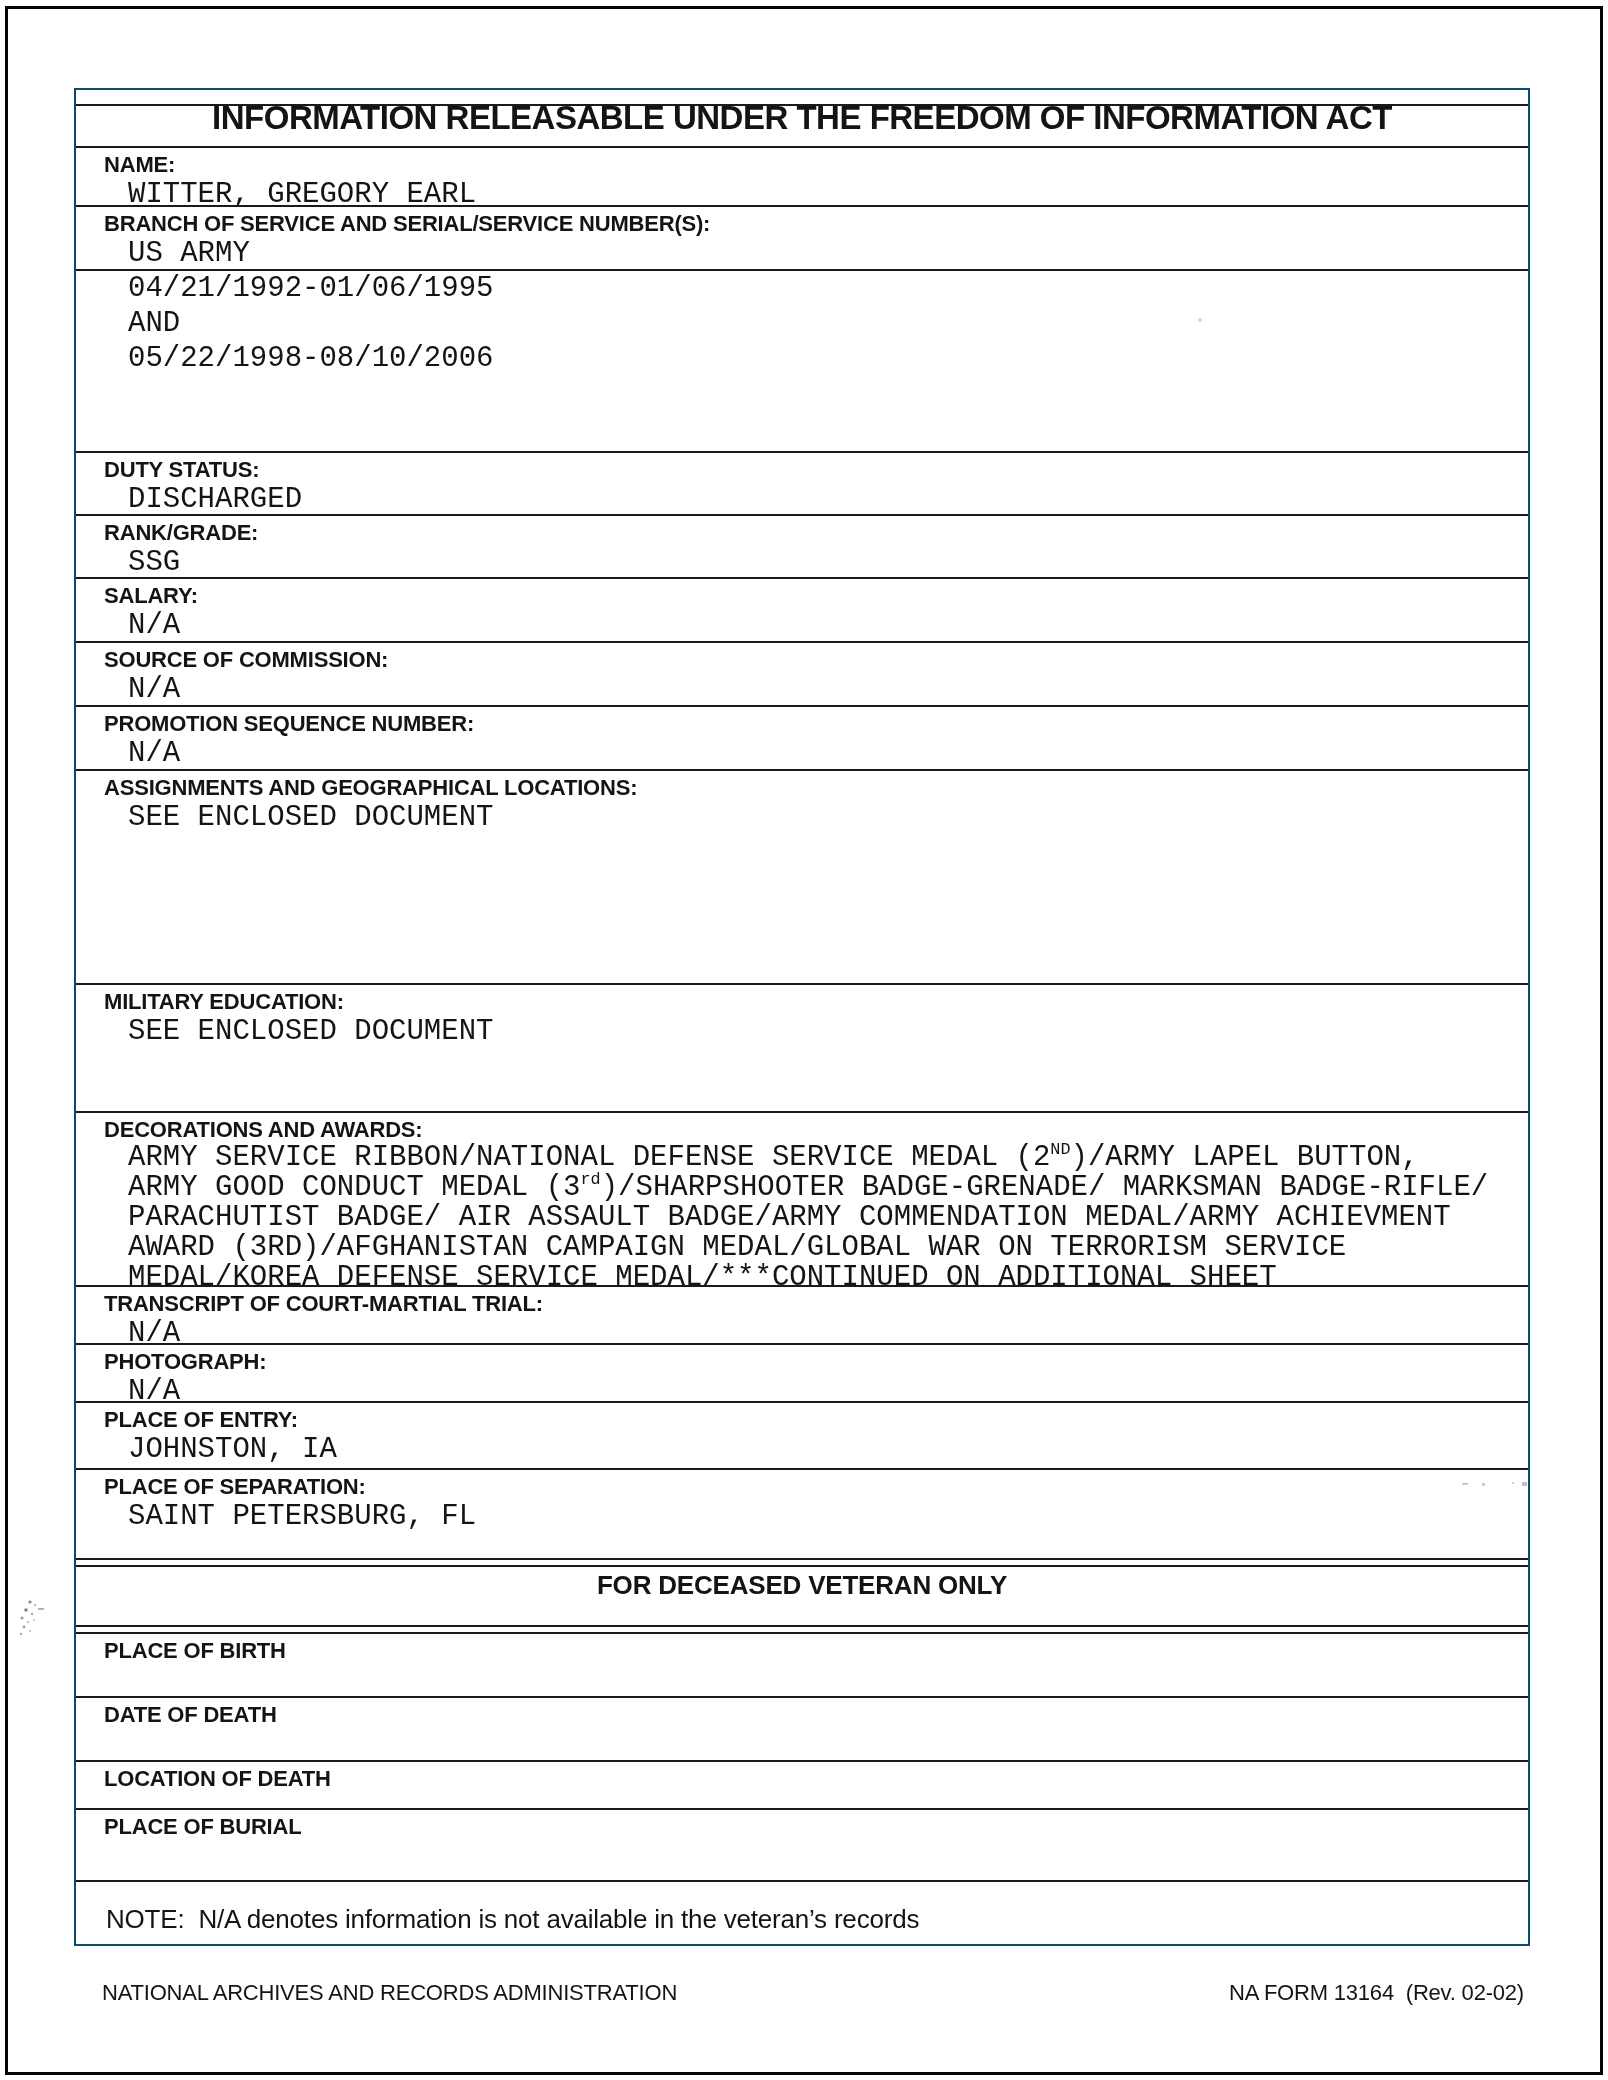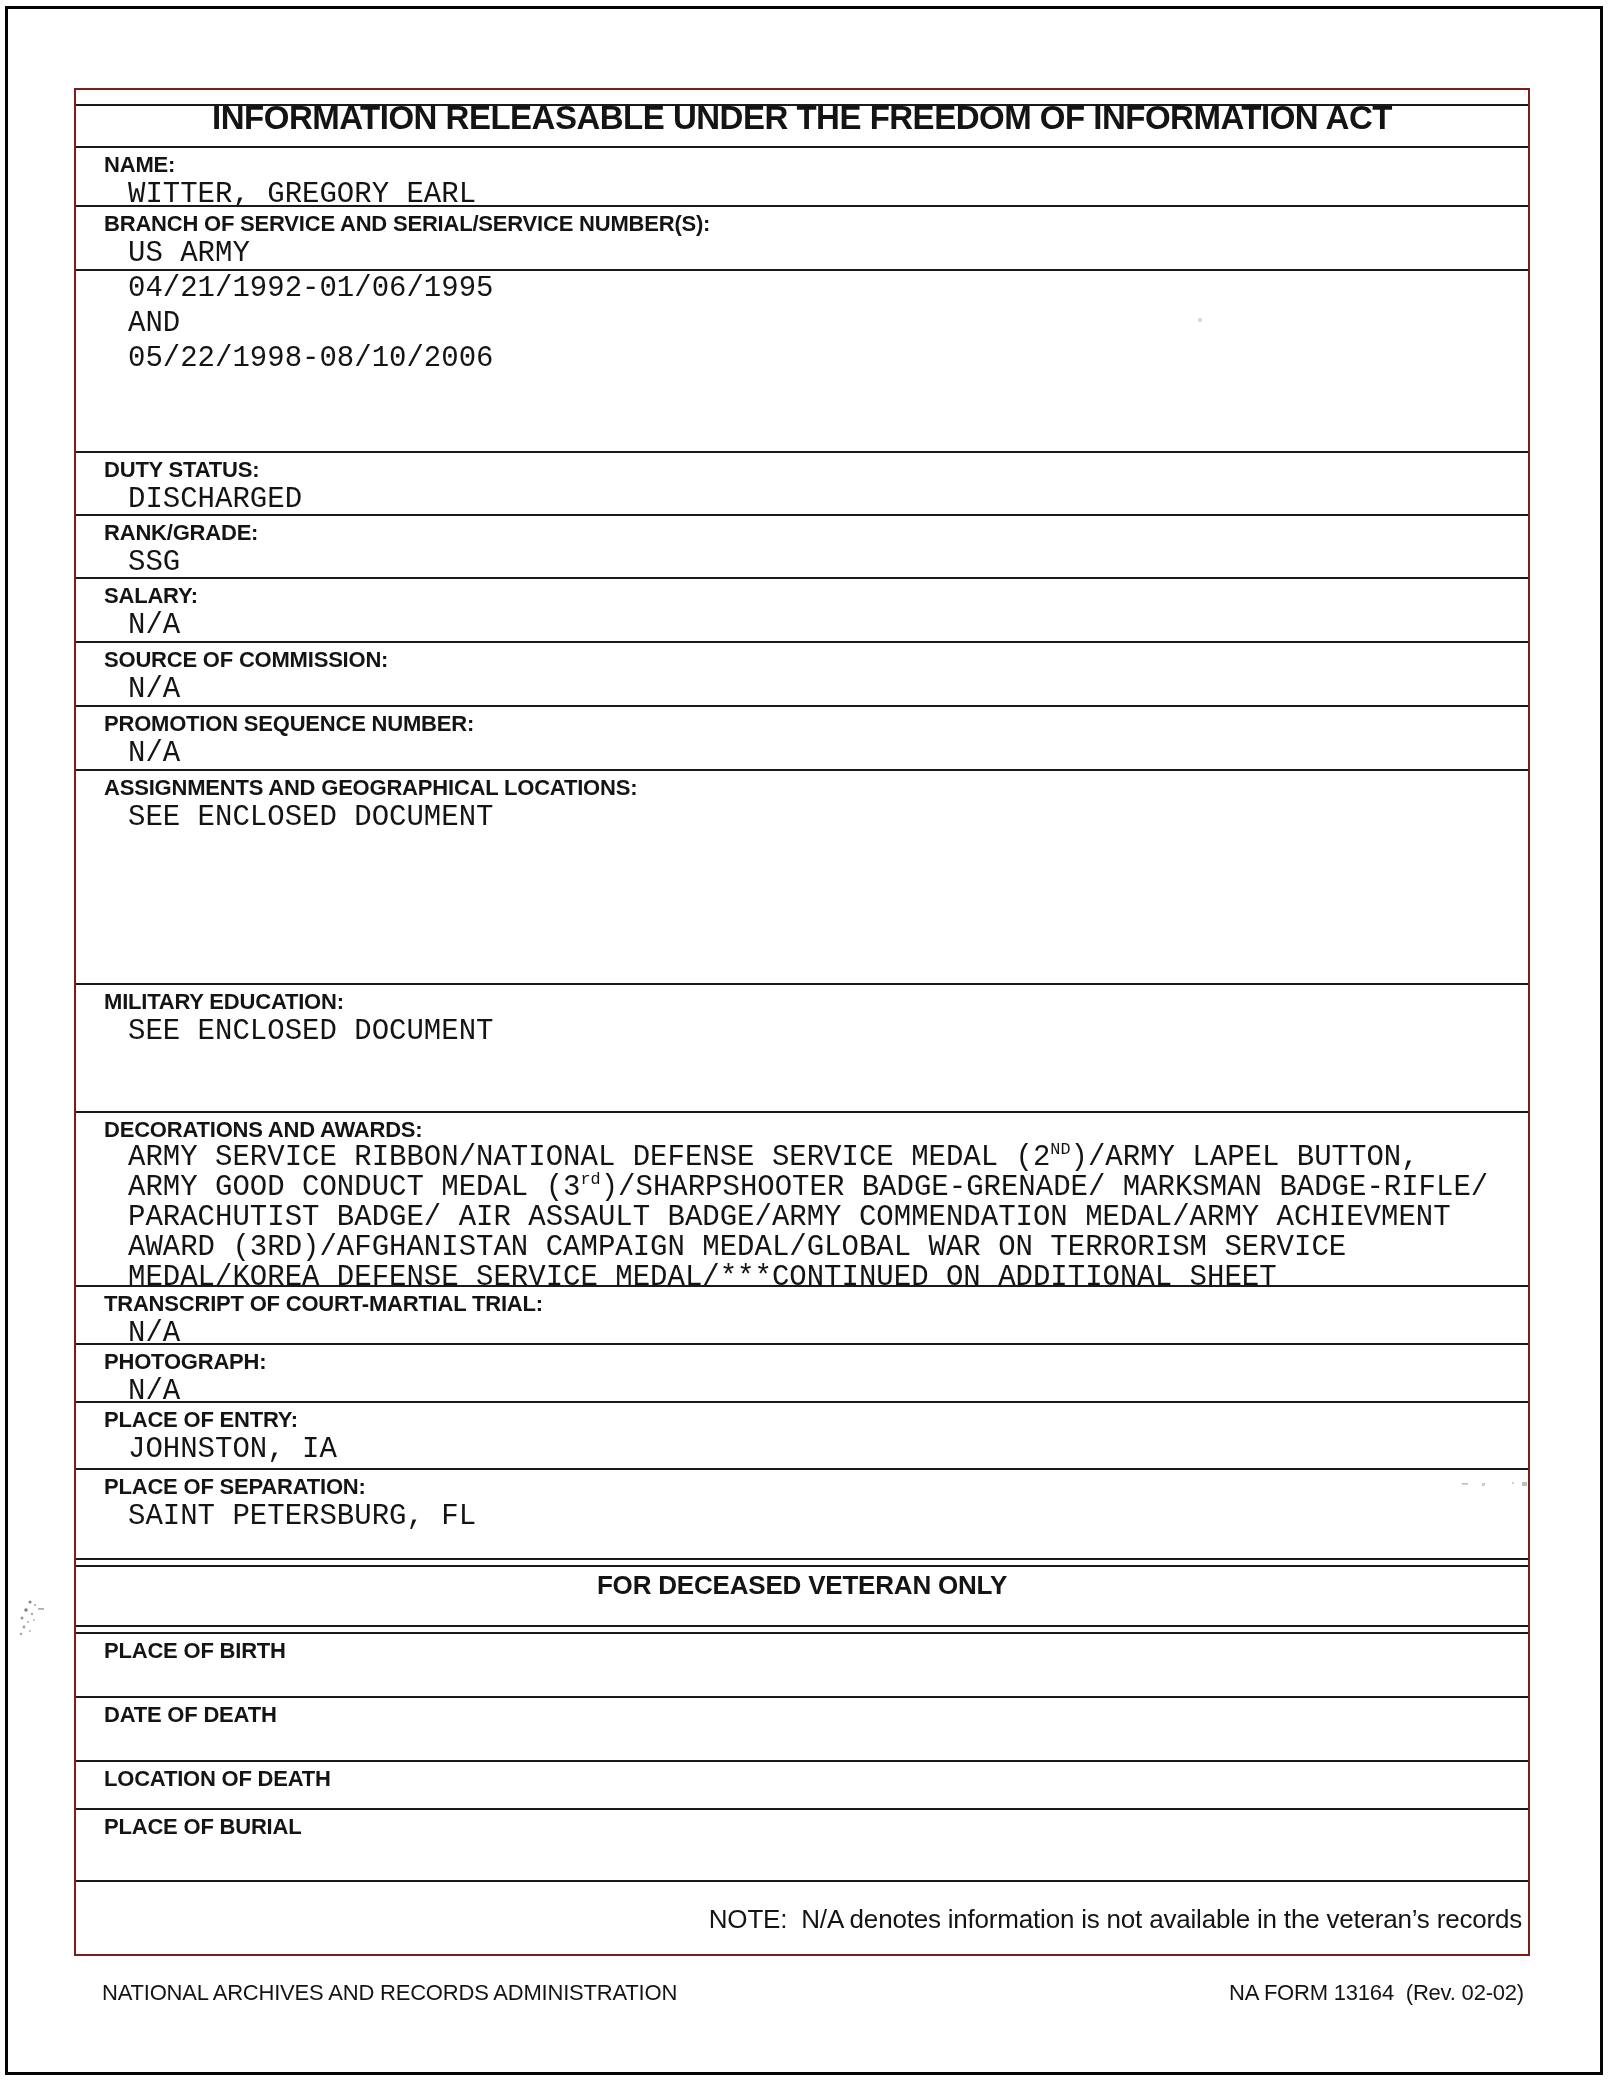--- a/index.html
+++ b/index.html
@@ -11,21 +11,21 @@
   }
   *{box-sizing:border-box;}
   
   .page-frame{
     position:absolute;left:5px;top:6px;right:5px;bottom:5px;
     border:3px solid #050505;pointer-events:none;
   }
   
   .form{
     position:absolute;left:74px;top:88px;width:1456px;
-    border:2px solid #7f1d1d;background:#fff;
+    border:2px solid #0c4a6e;background:#fff;
   }
   .row{position:relative;width:100%;}
   .row + .row{border-top:2px solid #1a1a1a;}
   
   .title-row{height:47px;text-align:center;}
   .title-row::before{
     content:"";position:absolute;left:0;right:0;top:5px;height:2px;background:#1a1a1a;
   }
   .title-text{
     display:block;margin-top:9px;
@@ -49,21 +49,21 @@
   .hdr-row{height:74px;text-align:center;}
   .hdr-row::before{
     content:"";position:absolute;left:0;right:0;top:5px;height:2px;background:#1a1a1a;
   }
   .hdr-row::after{
     content:"";position:absolute;left:0;right:0;bottom:5px;height:2px;background:#1a1a1a;
   }
   .hdr-text{
     display:block;margin-top:10px;font-size:26px;font-weight:bold;letter-spacing:-0.2px;
   }
-  .note-row{height:74px;text-align:right;}
+  .note-row{height:64px;}
   .note-text{
     display:block;padding:22px 6px 0 30px;
     font-size:26px;font-weight:normal;letter-spacing:-0.2px;white-space:pre-wrap;
   }
   
   .footer{
     position:absolute;left:74px;top:1980px;width:1456px;
     display:flex;justify-content:space-between;align-items:flex-start;
     font-size:22px;letter-spacing:-0.2px;gap:28px;
   }

